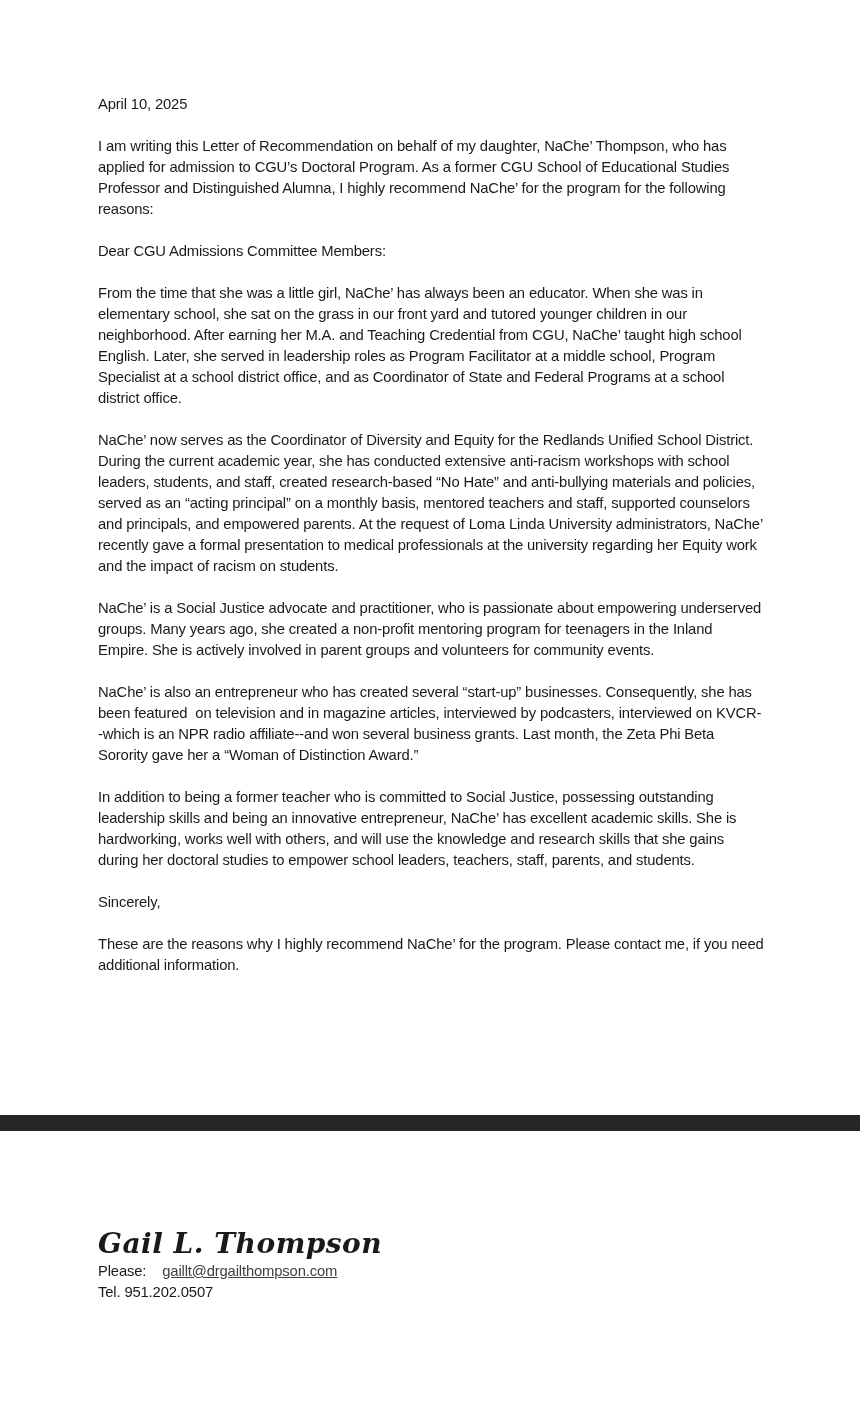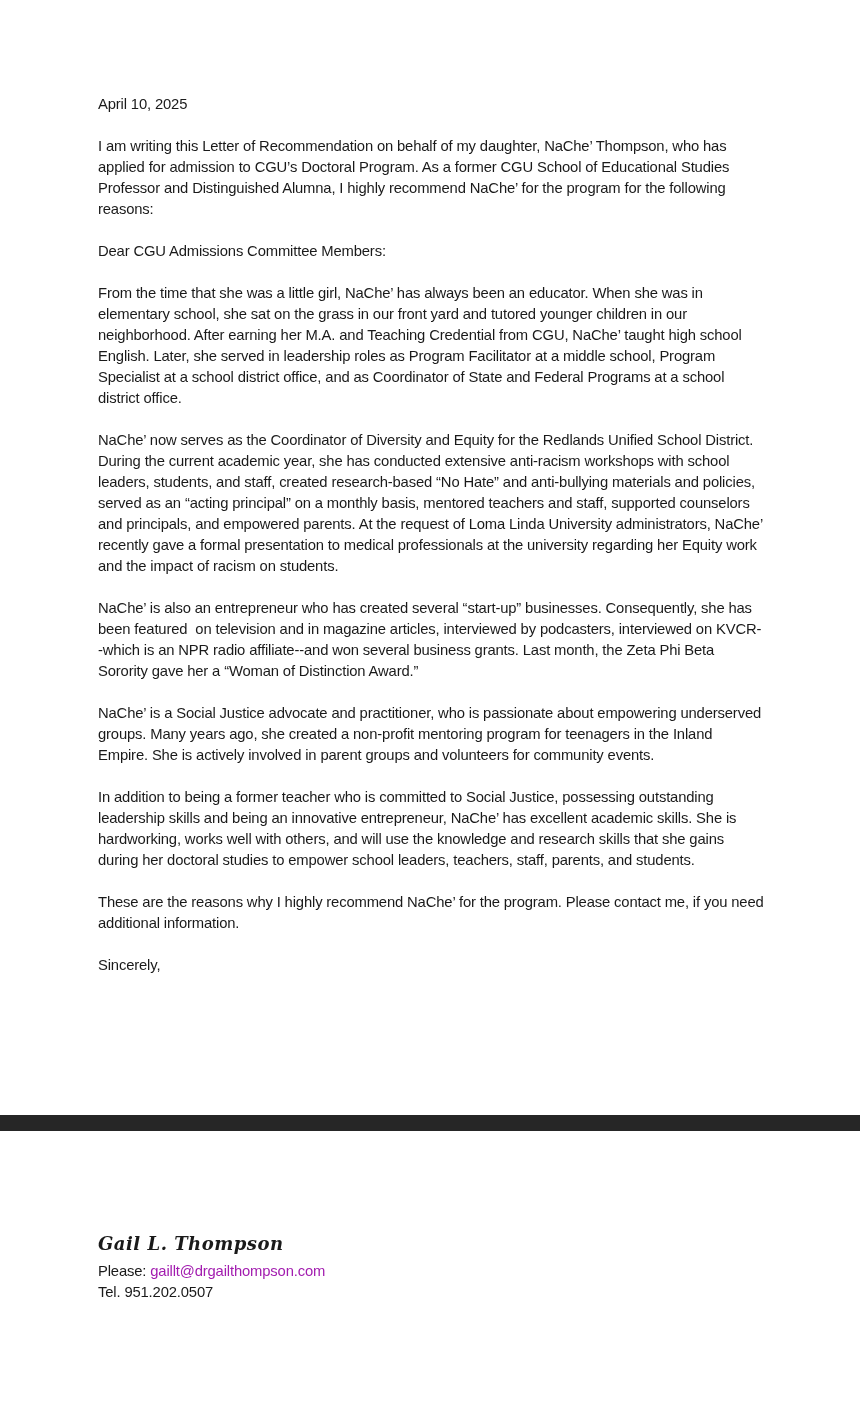--- a/index.html
+++ b/index.html
@@ -42,49 +42,51 @@
     top: 1229px;
     left: 98px;
     font-size: 14.8px;
     line-height: 21px;
     letter-spacing: -0.15px;
   }
   .script-signature {
     font-family: "DejaVu Serif", serif;
     font-style: italic;
     font-weight: 600;
-    font-size: 18px;
+    font-size: 28px;
     line-height: 30px;
     letter-spacing: 0.5px;
     margin-bottom: 2px;
   }
   .sig-line {
     margin: 0;
   }
   .email-link {
-    color: #a21caf;
+    color: #404040;
+    text-decoration: underline;
     cursor: pointer;
+    margin-left: 12px;
   }
 </style>
 </head>
 <body>
 
 <div class="page">
 
   <div class="letter-body">
     <p>April 10, 2025</p>
     <p>I am writing this Letter of Recommendation on behalf of my daughter, NaChe’ Thompson, who has applied for admission to CGU’s Doctoral Program. As a former CGU School of Educational Studies Professor and Distinguished Alumna, I highly recommend NaChe’ for the program for the following reasons:</p>
     <p>Dear CGU Admissions Committee Members:</p>
     <p>From the time that she was a little girl, NaChe’ has always been an educator. When she was in elementary school, she sat on the grass in our front yard and tutored younger children in our neighborhood. After earning her M.A. and Teaching Credential from CGU, NaChe’ taught high school English. Later, she served in leadership roles as Program Facilitator at a middle school, Program Specialist at a school district office, and as Coordinator of State and Federal Programs at a school district office.</p>
     <p>NaChe’ now serves as the Coordinator of Diversity and Equity for the Redlands Unified School District. During the current academic year, she has conducted extensive anti-racism workshops with school leaders, students, and staff, created research-based “No Hate” and anti-bullying materials and policies, served as an “acting principal” on a monthly basis, mentored teachers and staff, supported counselors and principals, and empowered parents. At the request of Loma Linda University administrators, NaChe’ recently gave a formal presentation to medical professionals at the university regarding her Equity work and the impact of racism on students.</p>
+    <p>NaChe’ is a Social Justice advocate and practitioner, who is passionate about empowering underserved groups. Many years ago, she created a non-profit mentoring program for teenagers in the Inland Empire. She is actively involved in parent groups and volunteers for community events.</p>
     <p>NaChe’ is also an entrepreneur who has created several “start-up” businesses. Consequently, she has been featured  on television and in magazine articles, interviewed by podcasters, interviewed on KVCR--which is an NPR radio affiliate--and won several business grants. Last month, the Zeta Phi Beta Sorority gave her a “Woman of Distinction Award.”</p>
-    <p>NaChe’ is a Social Justice advocate and practitioner, who is passionate about empowering underserved groups. Many years ago, she created a non-profit mentoring program for teenagers in the Inland Empire. She is actively involved in parent groups and volunteers for community events.</p>
     <p>In addition to being a former teacher who is committed to Social Justice, possessing outstanding leadership skills and being an innovative entrepreneur, NaChe’ has excellent academic skills. She is hardworking, works well with others, and will use the knowledge and research skills that she gains during her doctoral studies to empower school leaders, teachers, staff, parents, and students.</p>
+    <p>Sincerely,</p>
     <p>These are the reasons why I highly recommend NaChe’ for the program. Please contact me, if you need additional information.</p>
-    <p>Sincerely,</p>
   </div>
 
   <div class="divider-bar"></div>
 
   <div class="signature-block">
     <div class="script-signature">Gail L. Thompson</div>
     <p class="sig-line"><span>Please: </span><span class="email-link">gaillt@drgailthompson.com</span></p>
     <p class="sig-line">Tel. 951.202.0507</p>
   </div>
 

